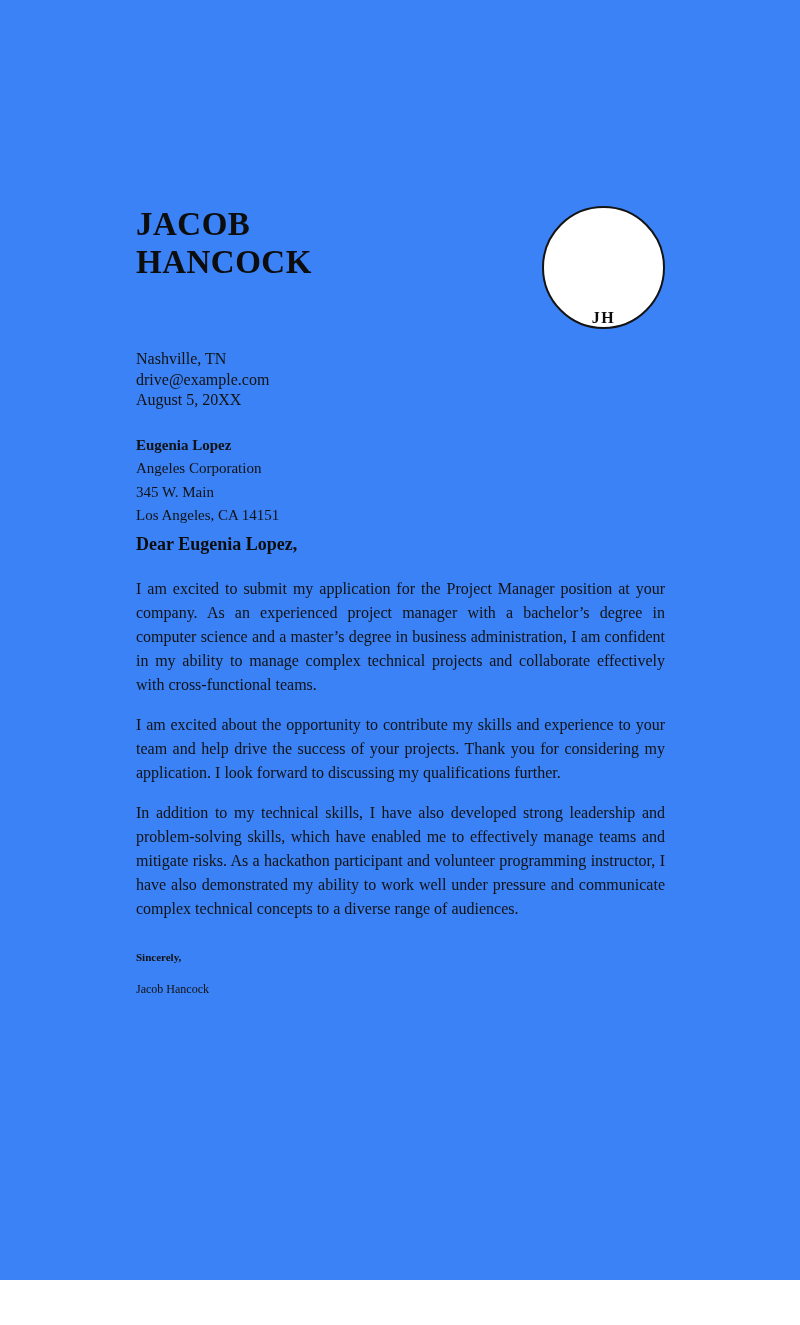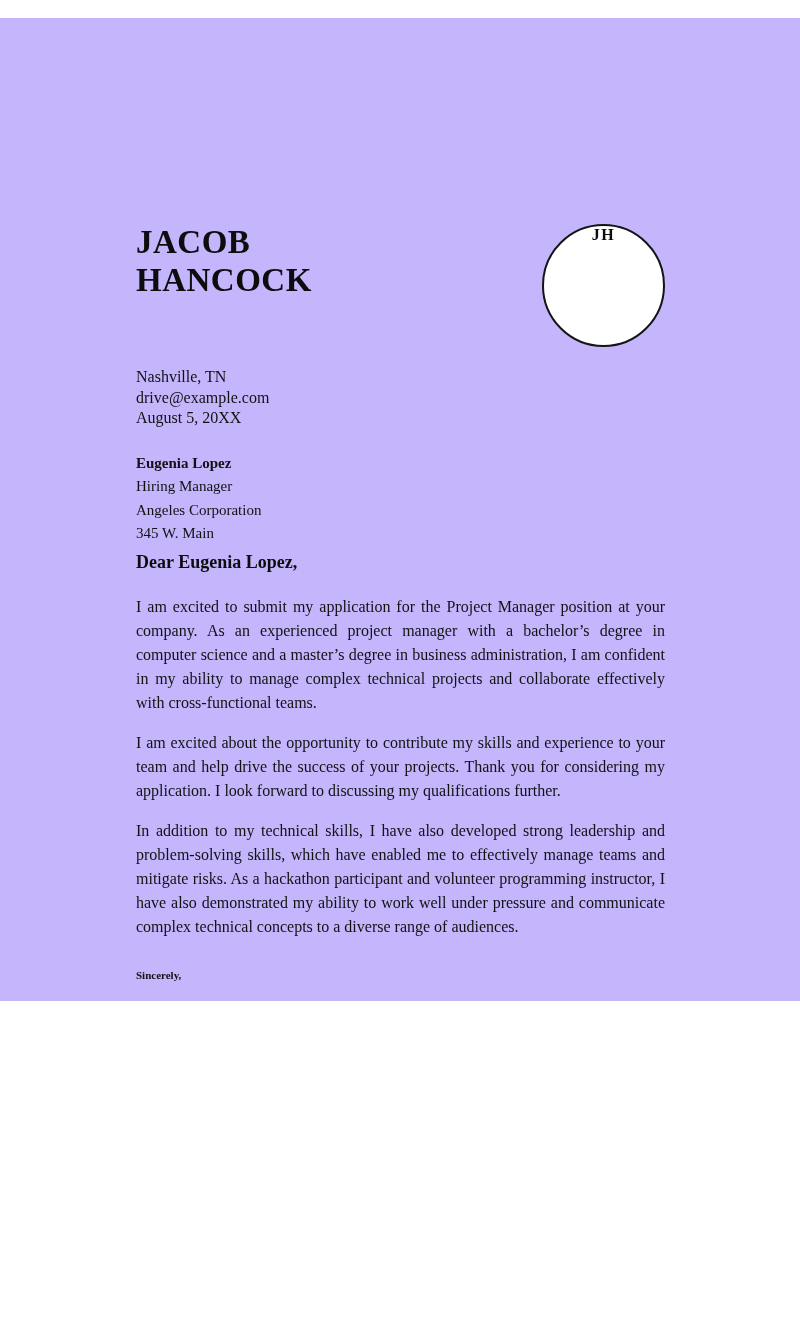--- a/index.html
+++ b/index.html
@@ -3,23 +3,23 @@
 <meta charset="utf-8">
 <style>
   html, body {
     margin: 0;
     padding: 0;
     background: #ffffff;
   }
   .page {
     position: relative;
     width: 800px;
-    height: 983px;
-    margin: 18px auto;
-    background: #c4b5fd;
+    height: 1280px;
+    margin: 0 auto;
+    background: #3b82f6;
     color: #121212;
     font-family: "Liberation Serif", "DejaVu Serif", serif;
     box-sizing: border-box;
     padding: 205px 135px 0 136px;
     overflow: hidden;
   }
   .header-row {
     display: flex;
     justify-content: space-between;
     align-items: flex-start;
@@ -34,21 +34,21 @@
   }
   .name-line { display: block; }
   .monogram-circle {
     flex: 0 0 auto;
     width: 119px;
     height: 119px;
     margin-top: 1px;
     border: 2px solid #141414;
     border-radius: 50%;
     display: flex;
-    align-items: flex-start;
+    align-items: flex-end;
     justify-content: center;
     background: #ffffff;
   }
   .monogram-initials {
     font-size: 16px;
     font-weight: bold;
     letter-spacing: 1.5px;
     color: #0d0d0d;
   }
   .sender-block {
@@ -104,23 +104,23 @@
   </div>
 
   <div class="sender-block">
     <div>Nashville, TN</div>
     <div>drive@example.com</div>
     <div>August 5, 20XX</div>
   </div>
 
   <div class="recipient-block">
     <div class="recipient-name">Eugenia Lopez</div>
-    <div>Hiring Manager</div>
     <div>Angeles Corporation</div>
     <div>345 W. Main</div>
+    <div>Los Angeles, CA 14151</div>
   </div>
 
   <div class="salutation">Dear Eugenia Lopez,</div>
 
   <div class="letter-body">
     <p class="first">I am excited to submit my application for the Project Manager position at your company. As an experienced project manager with a bachelor’s degree in computer science and a master’s degree in business administration, I am confident in my ability to manage complex technical projects and collaborate effectively with cross-functional teams.</p>
     <p>I am excited about the opportunity to contribute my skills and experience to your team and help drive the success of your projects. Thank you for considering my application. I look forward to discussing my qualifications further.</p>
     <p>In addition to my technical skills, I have also developed strong leadership and problem-solving skills, which have enabled me to effectively manage teams and mitigate risks. As a hackathon participant and volunteer programming instructor, I have also demonstrated my ability to work well under pressure and communicate complex technical concepts to a diverse range of audiences.</p>
   </div>
 

